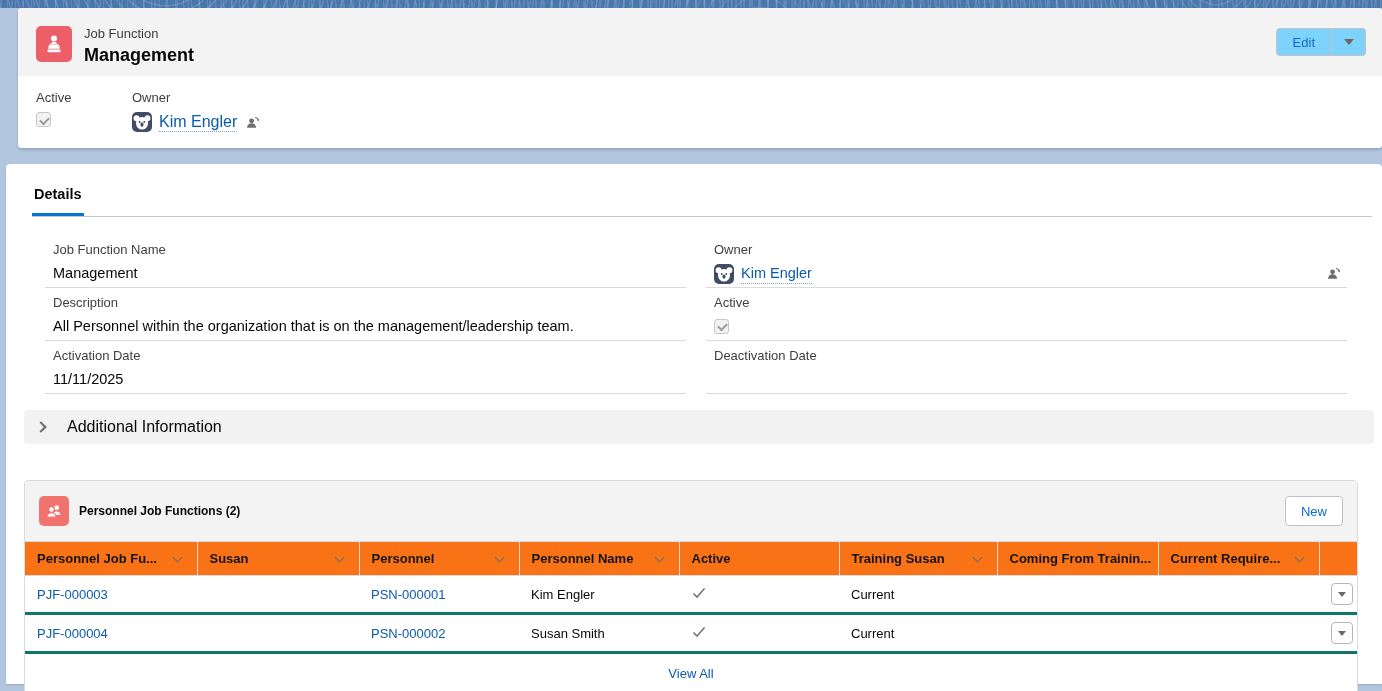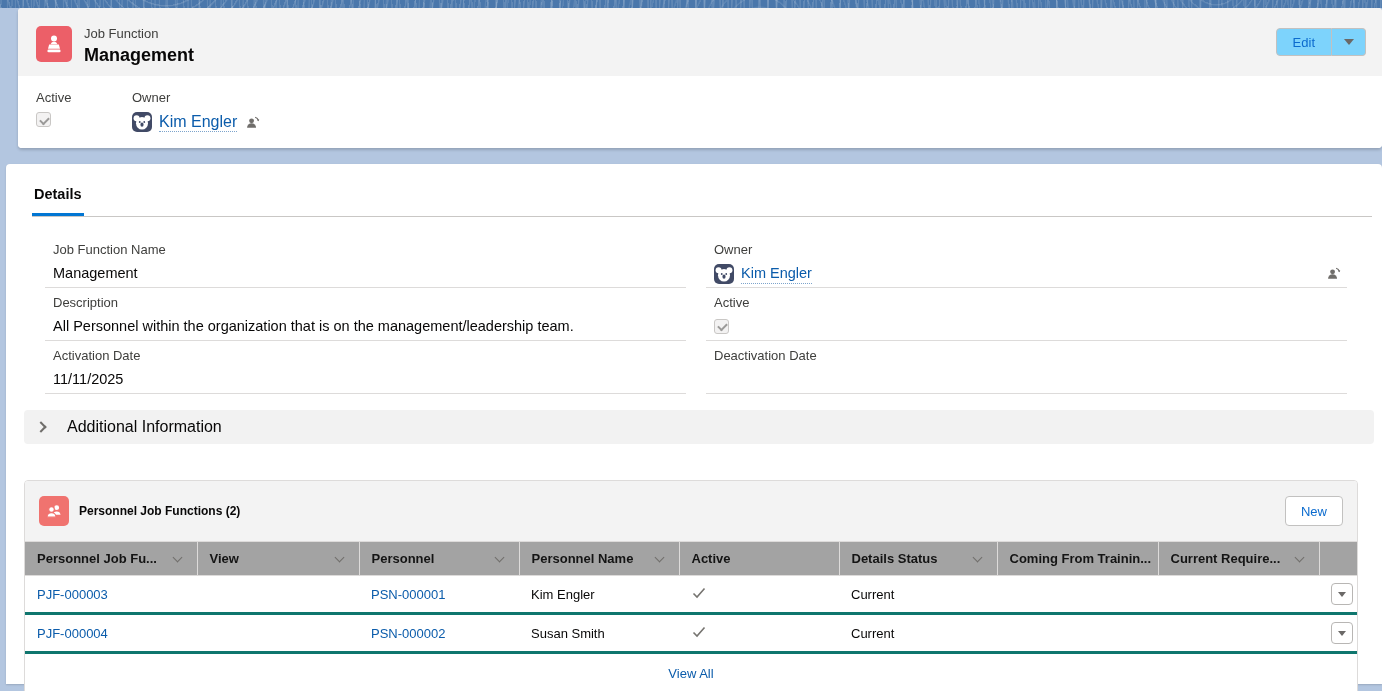--- a/index.html
+++ b/index.html
@@ -108,21 +108,21 @@
     width:30px; height:30px; border-radius:5px; background:#f0736f;
     display:flex; align-items:center; justify-content:center; flex:0 0 auto;
   }
   .rl-title { font-size:12px; font-weight:700; margin-left:10px; color:#080707; cursor:pointer; }
   .rl-new {
     margin-left:auto; height:30px; min-width:58px; border:1px solid #c2c1c0; border-radius:4px;
     background:#fff; color:#0b6bce; font-size:13px; font-family:inherit; cursor:pointer;
   }
   table.rl-table { width:100%; border-collapse:collapse; table-layout:fixed; font-size:13px; }
   .rl-table th {
-    background:#a3a3a3; border-top:1px solid #dddbda; border-bottom:1px solid #dddbda;
+    background:#f97316; border-top:1px solid #dddbda; border-bottom:1px solid #dddbda;
     padding:9px 8px 9px 12px; text-align:left; font-weight:700; color:#141414;
     white-space:nowrap; overflow:hidden;
   }
   .rl-table th:not(:first-child) { border-left:1px solid #dddbda; }
   .th-inner { display:flex; align-items:center; }
   .sort-chev {
     width:7px; height:7px; border-right:1.6px solid #706e6b; border-bottom:1.6px solid #706e6b;
     transform:rotate(45deg); margin-left:auto; margin-right:8px; margin-top:-3px; flex:0 0 auto;
   }
   .rl-table td {
@@ -287,21 +287,21 @@
       <thead>
           <tr>
             <th>
               <span class="th-inner">
                 <span>Personnel Job Fu...</span>
                 <span class="sort-chev"></span>
               </span>
             </th>
             <th>
               <span class="th-inner">
-                <span>View</span>
+                <span>Susan</span>
                 <span class="sort-chev"></span>
               </span>
             </th>
             <th>
               <span class="th-inner">
                 <span>Personnel</span>
                 <span class="sort-chev"></span>
               </span>
             </th>
             <th>
@@ -310,21 +310,21 @@
                 <span class="sort-chev"></span>
               </span>
             </th>
             <th>
               <span class="th-inner">
                 <span>Active</span>
               </span>
             </th>
             <th>
               <span class="th-inner">
-                <span>Details Status</span>
+                <span>Training Susan</span>
                 <span class="sort-chev"></span>
               </span>
             </th>
             <th>
               <span class="th-inner">
                 <span>Coming From Trainin...</span>
               </span>
             </th>
             <th>
               <span class="th-inner">

